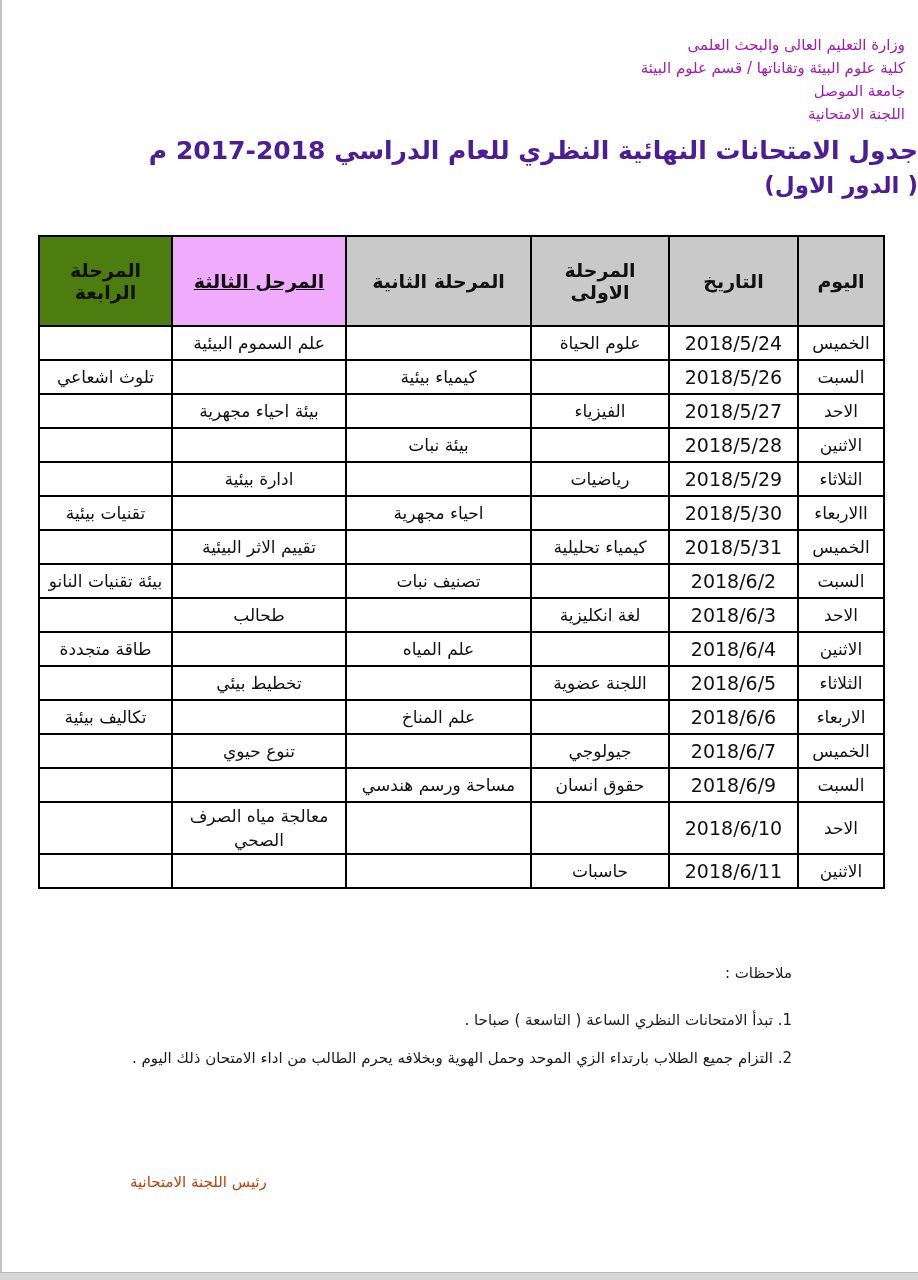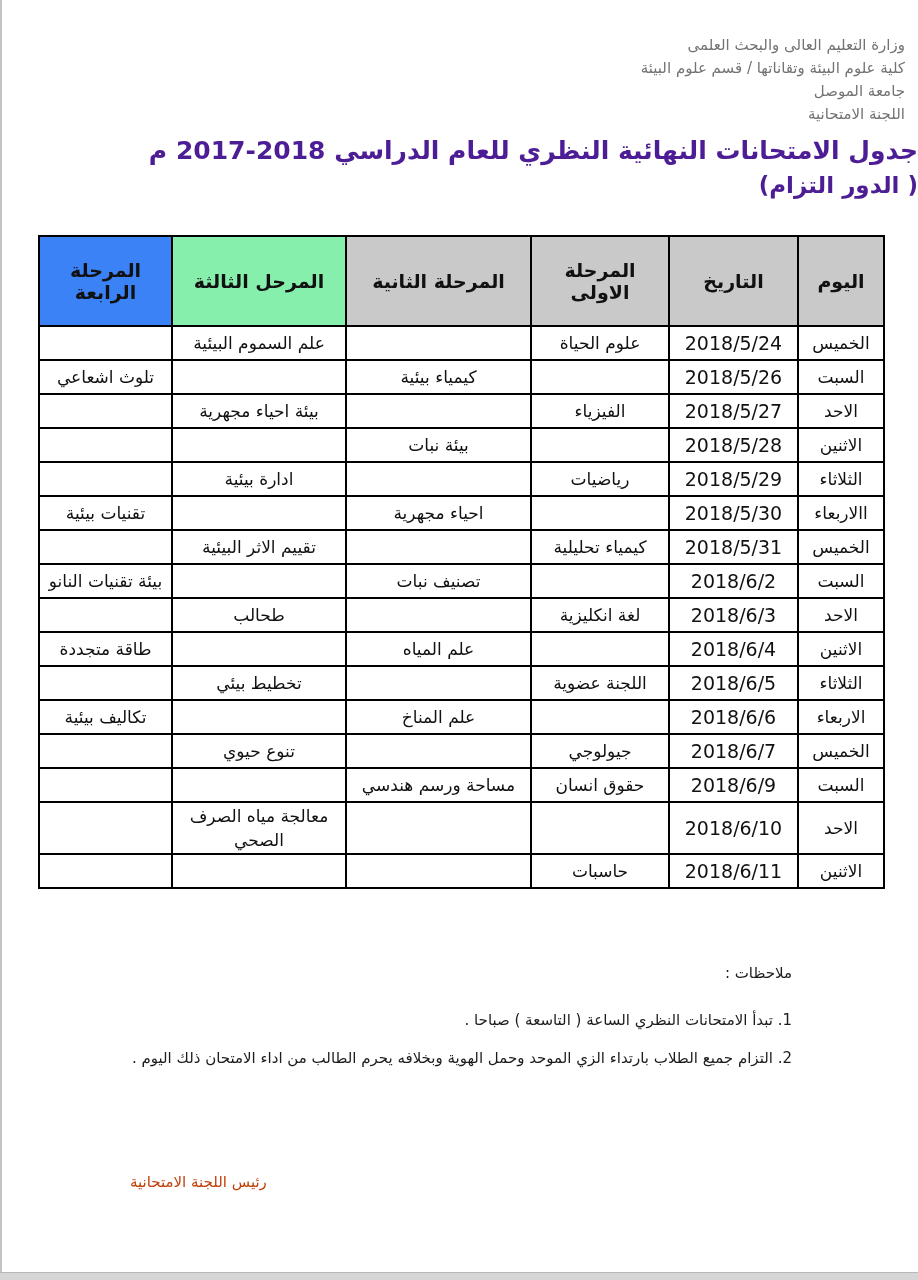--- a/index.html
+++ b/index.html
@@ -60,49 +60,49 @@
     position:absolute; top:1173px; left:130px;
     direction:rtl; font-size:15px; color:#c2410c;
   }
 </style>
 </head>
 <body>
 
 <div class="edge-left"></div>
 <div class="edge-bottom"></div>
 
-<div class="letterhead" style="color: #737373;">
+<div class="letterhead" style="color: #a21caf;">
     <div>وزارة التعليم العالى والبحث العلمى</div>
     <div>كلية علوم البيئة وتقاناتها / قسم علوم البيئة</div>
     <div>جامعة الموصل</div>
     <div>اللجنة الامتحانية</div>
   </div>
 
 <div class="doc-title">
   <div class="line1">جدول الامتحانات النهائية النظري للعام الدراسي 2018-2017 م</div>
-  <div class="line2">( الدور التزام)</div>
+  <div class="line2">( الدور الاول)</div>
 </div>
 
 <table class="exam">
   <colgroup>
     <col style="width:86px">
       <col style="width:129px">
       <col style="width:138px">
     <col style="width:185px">
       <col style="width:174px">
       <col style="width:133px">
   </colgroup>
   <thead>
     <tr>
         <th style="background: rgb(201, 201, 201);">اليوم</th>
         <th style="background: rgb(201, 201, 201);">التاريخ</th>
         <th style="background: rgb(201, 201, 201);">المرحلة الاولى</th>
         <th style="background: rgb(201, 201, 201);">المرحلة الثانية</th>
-        <th style="background: #86efac;">المرحل الثالثة</th>
-        <th style="background: #3b82f6;">المرحلة الرابعة</th>
+        <th style="background: #f0abfc; text-decoration: underline;">المرحل الثالثة</th>
+        <th style="background: #4d7c0f;">المرحلة الرابعة</th>
       </tr>
   </thead>
   <tbody>
       <tr>
         <td class="cell-day">الخميس</td>
         <td class="cell-date">2018/5/24</td>
         <td class="cell-stage1">علوم الحياة</td>
         <td class="cell-stage2"></td>
         <td class="cell-stage3">علم السموم البيئية</td>
         <td class="cell-stage4"></td>

